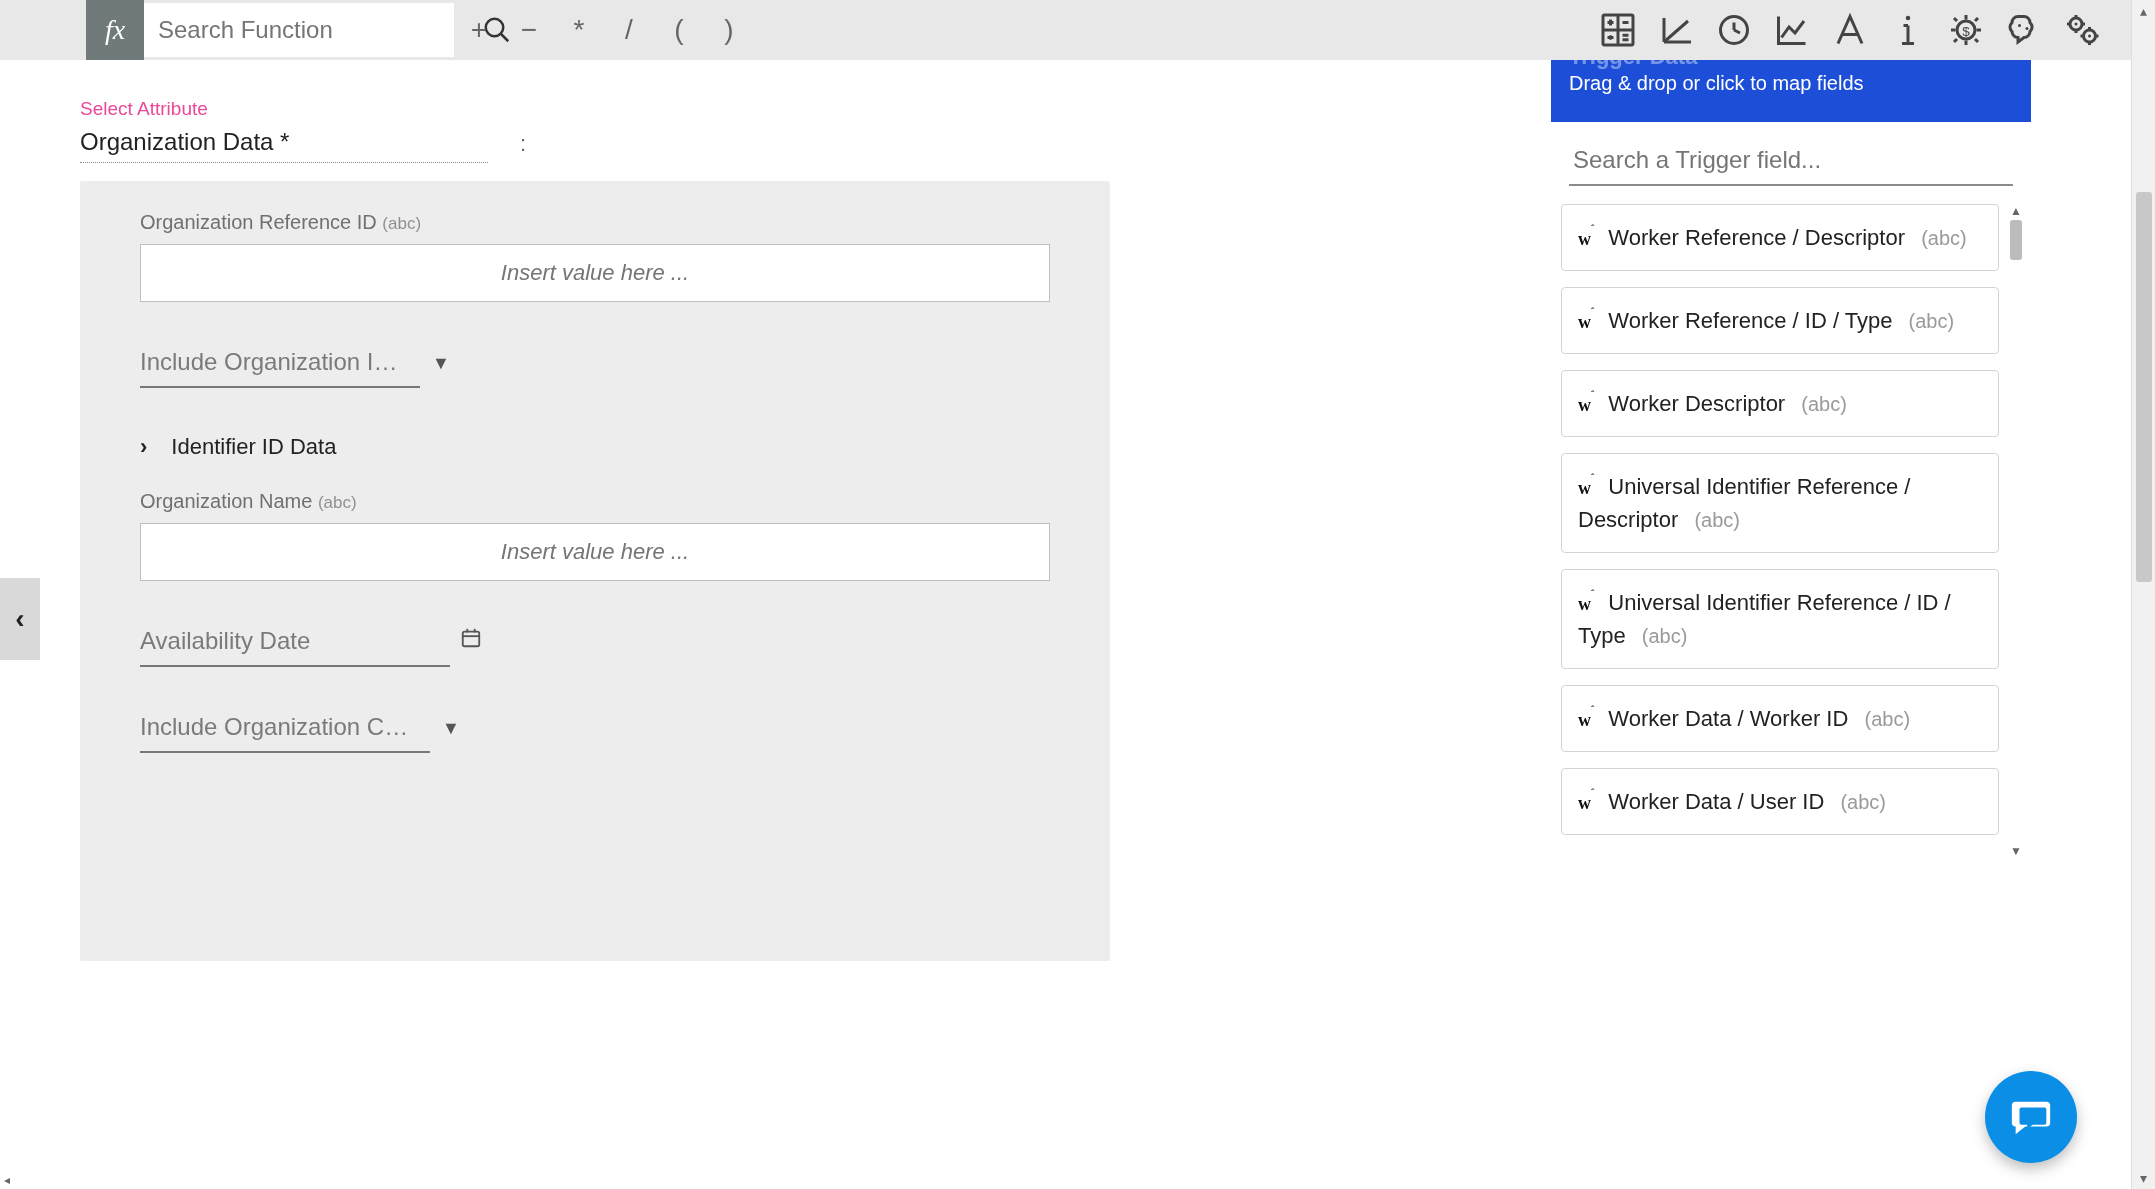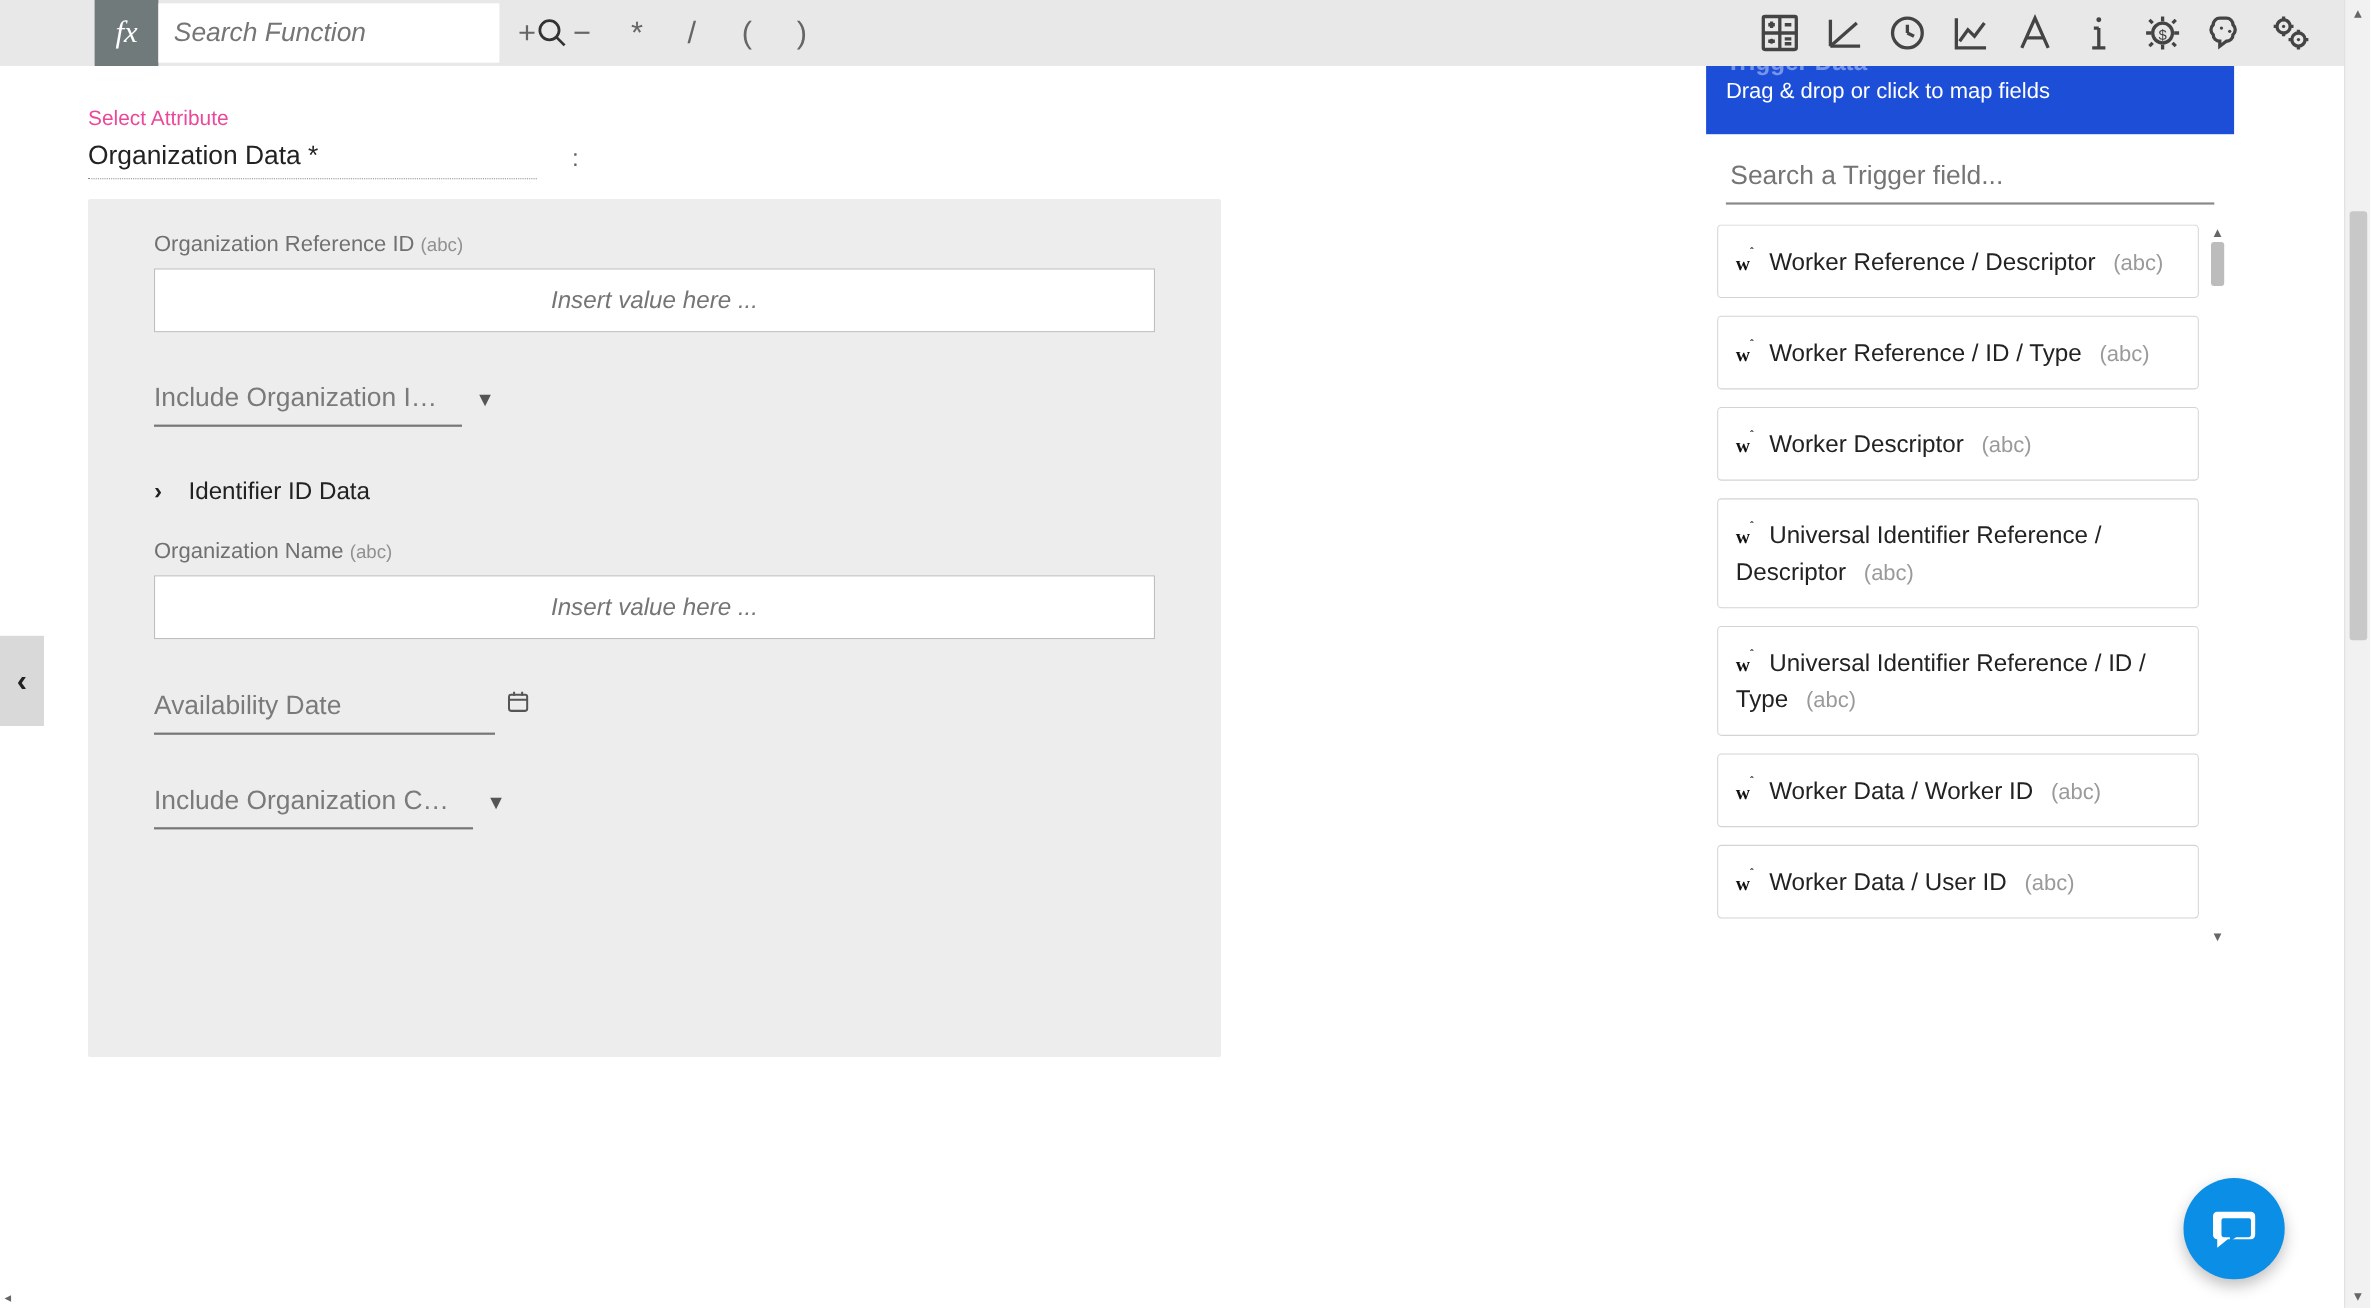--- a/index.html
+++ b/index.html
@@ -42,21 +42,20 @@
     font-size:28px; display:flex; align-items:center; justify-content:center;
     margin-top:0;
   }
   .search-func {
     width:310px; height:54px; background:#ffffff; display:flex; align-items:center;
     border:none;
   }
   .search-func input {
     flex:1; border:none; outline:none; font-size:24px; color:#888; padding:0 14px;
     background:transparent;
-    font-style:italic;
   }
   .search-func .sicon { width:40px; height:40px; display:flex; align-items:center; justify-content:center; color:#3a3a3a; cursor:pointer;}
   .op-btn {
     width:50px; height:60px; display:flex; align-items:center; justify-content:center;
     font-size:28px; color:#666; cursor:pointer;
   }
   .toolbar .grow { flex:1; }
   .tool-icon {
     width:58px; height:60px; display:flex; align-items:center; justify-content:center;
     color:#444; cursor:pointer;

